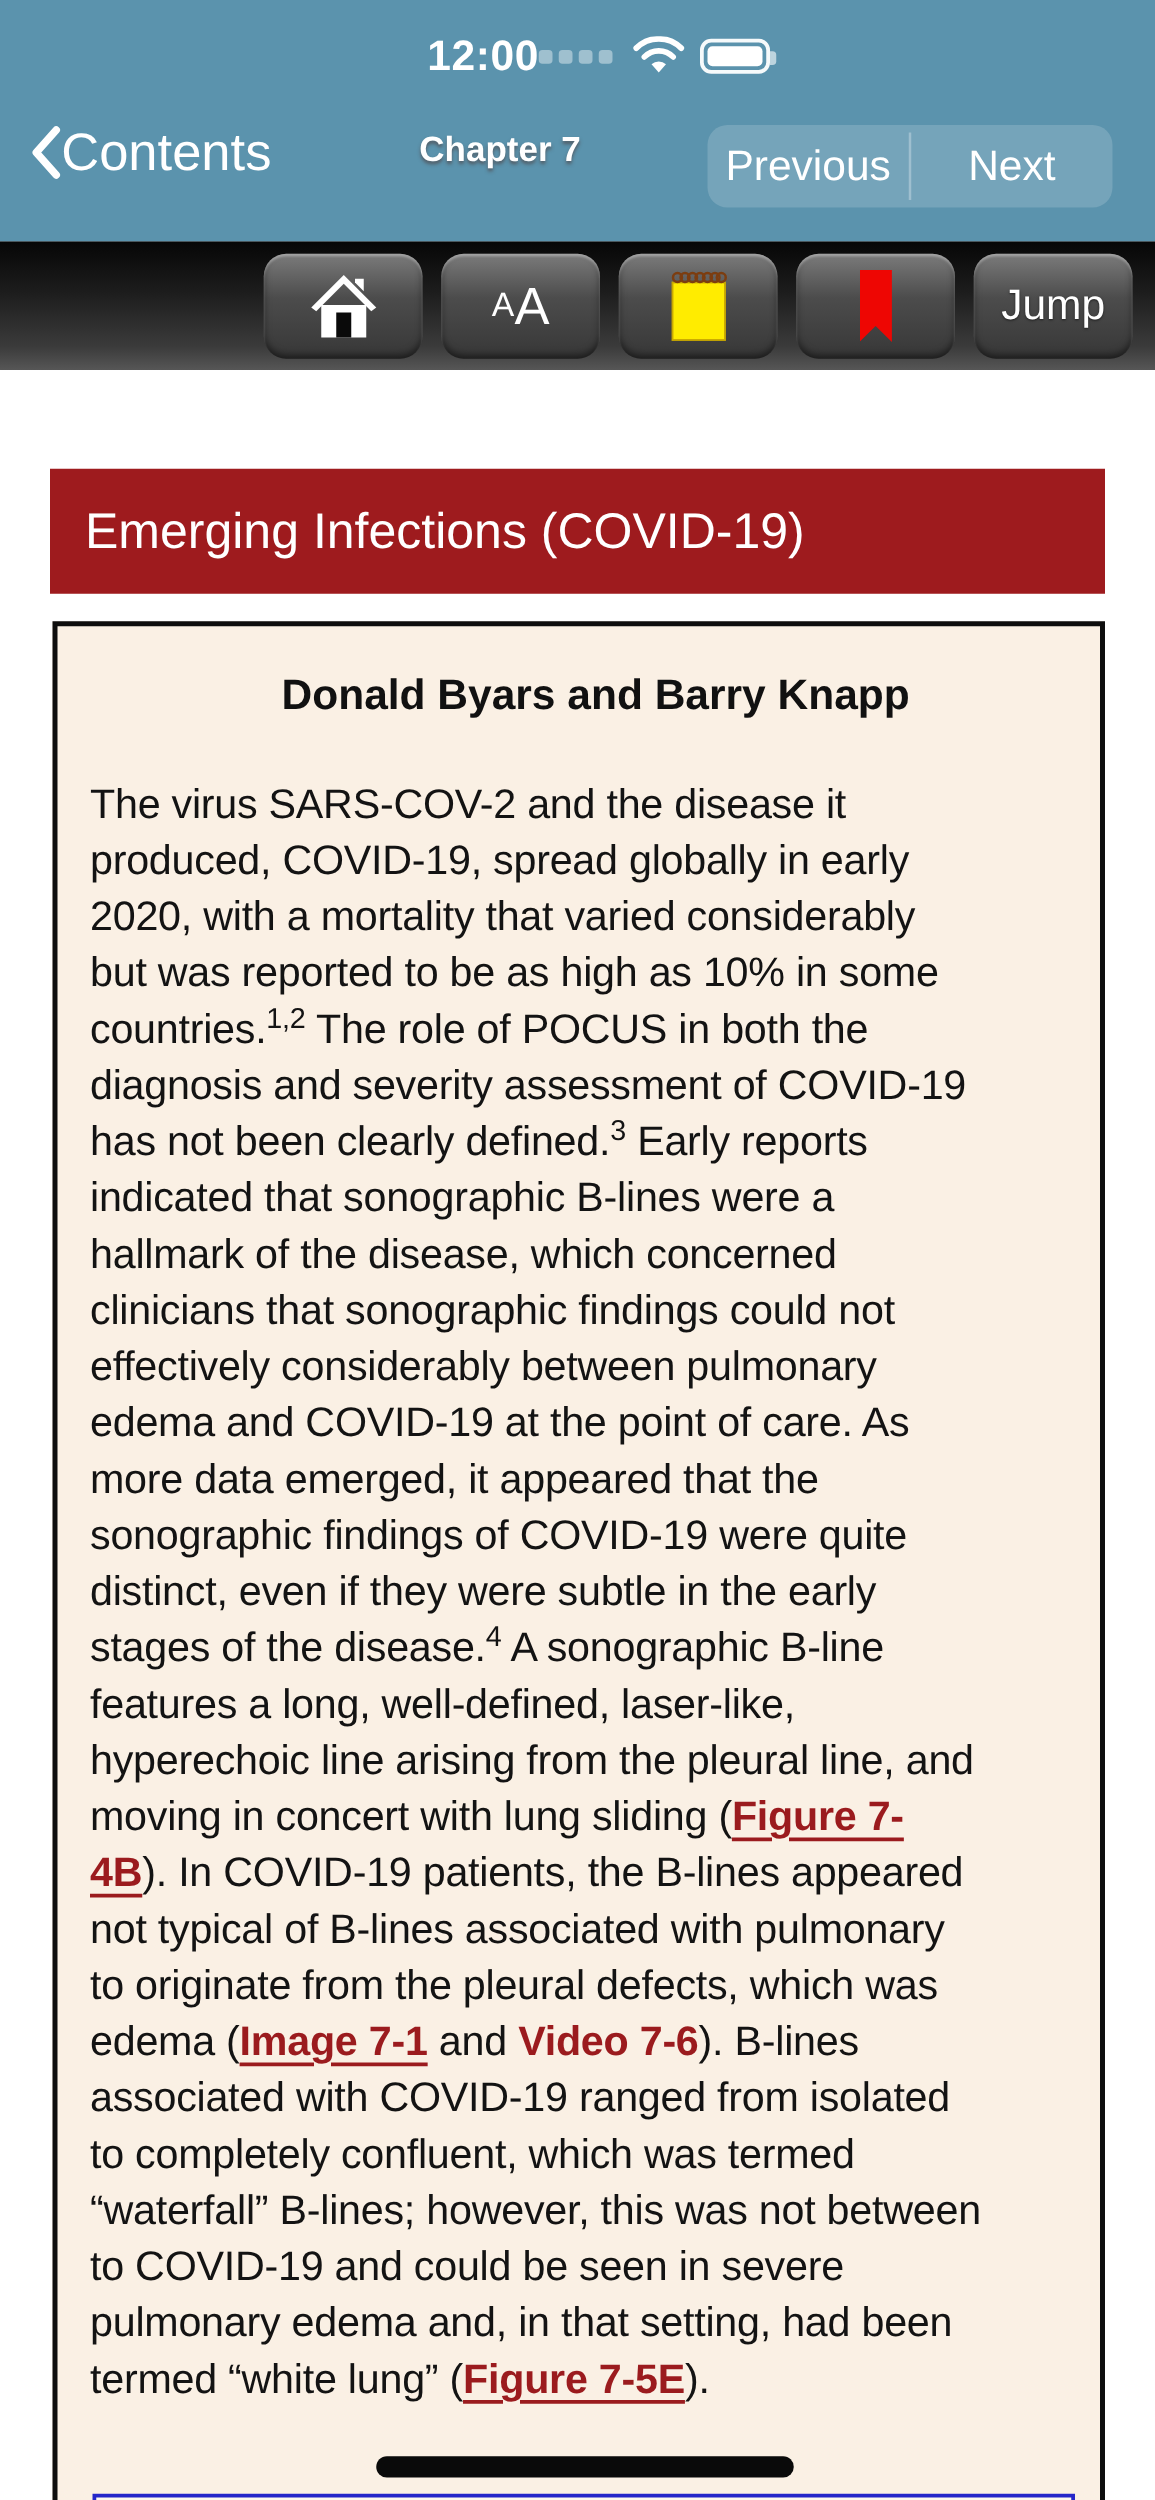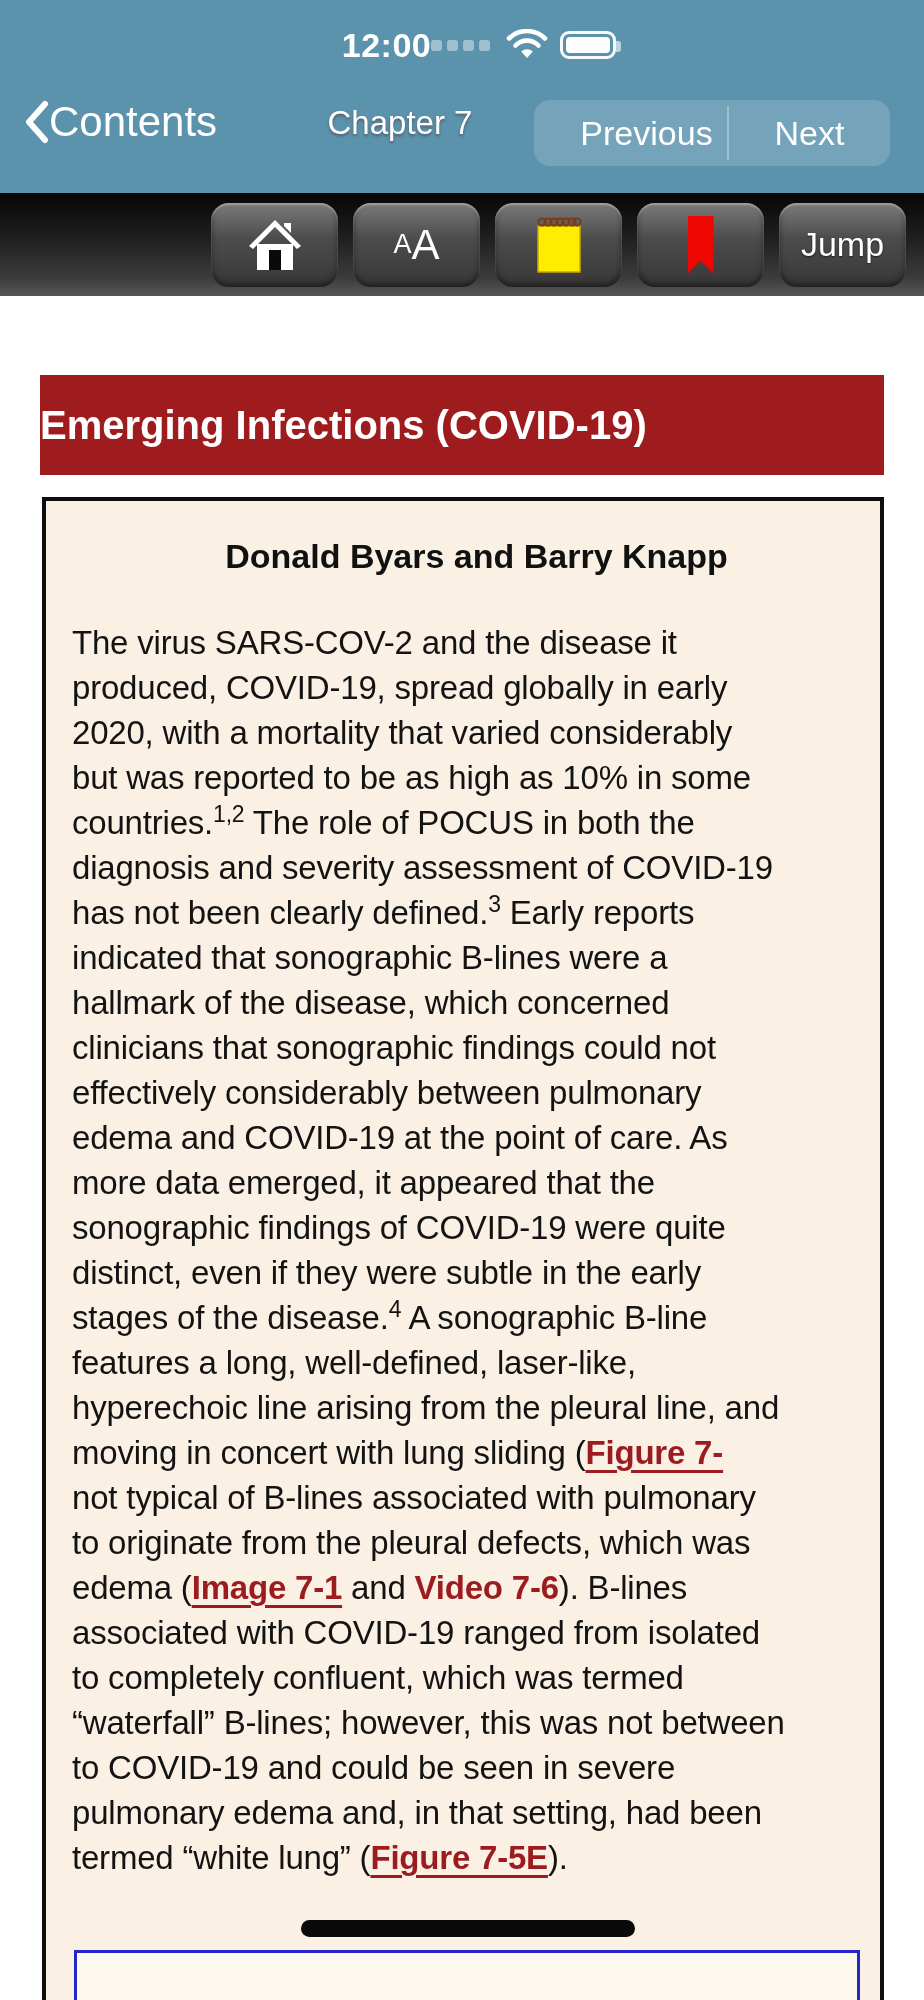--- a/index.html
+++ b/index.html
@@ -18,41 +18,41 @@
   .battery { position:relative; width:56px; height:28px; border:3px solid rgba(255,255,255,.95);
     border-radius:9px; box-sizing:border-box; }
   .battery .fill { position:absolute; left:3px; top:3px; right:3px; bottom:3px;
     background:#fff; border-radius:4px; }
   .battery .nub { position:absolute; right:-8px; top:7px; width:5px; height:11px;
     background:rgba(255,255,255,.6); border-radius:0 3px 3px 0; }
   .nav-row { position:relative; height:113px; }
   .back-btn { position:absolute; left:25px; top:18px; display:flex; align-items:center;
     color:#fff; font-size:42px; }
   .nav-title { position:absolute; left:240px; top:24px; width:320px; text-align:center;
-    color:#fff; font-size:33px; font-weight:normal; text-shadow:0 2px 3px rgba(75,45,40,.55); }
+    color:#fff; font-size:28px; font-weight:bold; text-shadow:0 2px 3px rgba(75,45,40,.55); }
   .seg-control { position:absolute; right:34px; top:20px; width:324px; height:66px;
-    background:rgba(255,255,255,.16); border-radius:16px; display:flex; overflow:hidden;padding-left:32px; }
+    background:rgba(255,255,255,.16); border-radius:16px; display:flex; overflow:hidden; }
   .seg-btn { flex:1; display:flex; align-items:center; justify-content:center;
     color:#fff; font-size:34px; }
   .seg-div { width:2px; background:rgba(255,255,255,.3); margin:6px 0; }
   
   .toolbar { height:103px; background:linear-gradient(180deg,#060606 0%,#1d1d1d 40%,#3b3b3b 82%,#565656 100%);
     display:flex; justify-content:flex-end; align-items:center; gap:15px; padding-right:18px; box-sizing:border-box; }
   .tb-btn { width:127px; height:84px; border-radius:18px;
     background:linear-gradient(180deg,#7b7b7b 0%,#4c4c4c 42%,#373737 100%);
     box-shadow:inset 0 2px 2px rgba(255,255,255,.35), inset 0 -3px 6px rgba(0,0,0,.5);
     display:flex; align-items:center; justify-content:center; color:#fff; }
   .aa .small { font-size:27px; } .aa .big { font-size:42px; }
   .jump-label { font-size:34px; text-shadow:0 1px 2px rgba(0,0,0,.6); }
   .bookmark { width:26px; height:58px; background:var(--bookmark_red);
     clip-path:polygon(0 0,100% 0,100% 100%,50% 78%,0 100%); }
   
   .chapter-header { margin:79px 40px 0 40px; height:100px; background:var(--header_red);
-    color:#fff; font-size:40px; font-weight:bold; display:flex; align-items:center;
-    box-sizing:border-box; }
+    color:#fff; font-size:40px; font-weight:normal; display:flex; align-items:center;
+    padding-left:28px; box-sizing:border-box; }
   .content-box { margin:22px 0 0 42px; width:842px; height:1560px; box-sizing:border-box;
     border:4px solid #0e0e0e; background:var(--cream); padding:30px 16px 0 26px; overflow:hidden; }
   .authors { font-weight:bold; font-size:34px; color:#111; margin:6px 0 44px 17px;text-align:center; }
   .pline { font-size:33px; line-height:45px; letter-spacing:-0.2px; white-space:nowrap; color:#131313; }
   .pline sup { font-size:23px; line-height:0; vertical-align:super;margin-top:29px; }
   .xlink { color:var(--link_red); font-weight:bold; text-decoration:none; cursor:pointer; }
   .xlink.underlined { text-decoration:underline; text-decoration-color:var(--link_red);
     text-decoration-thickness:3px; text-underline-offset:6px; }
   .divider-bar { width:334px; height:17px; background:#0a0a0a; border-radius:9px; margin:40px auto 13px auto; }
   .figure-frame { margin:0 4px 0 2px; height:70px; border:3px solid #2526c9; background:#fdf8ee; }
@@ -158,20 +158,21 @@
       <div class="pline"><span>clinicians that sonographic findings could not</span></div>
       <div class="pline"><span>effectively considerably between pulmonary</span></div>
       <div class="pline"><span>edema and COVID-19 at the point of care. As</span></div>
       <div class="pline"><span>more data emerged, it appeared that the</span></div>
       <div class="pline"><span>sonographic findings of COVID-19 were quite</span></div>
       <div class="pline"><span>distinct, even if they were subtle in the early</span></div>
       <div class="pline"><span>stages of the disease.</span><sup>4</sup><span> A sonographic B-line</span></div>
       <div class="pline"><span>features a long, well-defined, laser-like,</span></div>
       <div class="pline"><span>hyperechoic line arising from the pleural line, and</span></div>
       <div class="pline"><span>moving in concert with lung sliding (</span><a class="xlink underlined">Figure 7-</a></div>
+      <div class="pline"><a class="xlink underlined">4B</a><span>). In COVID-19 patients, the B-lines appeared</span></div>
       <div class="pline"><span>not typical of B-lines associated with pulmonary</span></div>
       <div class="pline"><span>to originate from the pleural defects, which was</span></div>
       <div class="pline"><span>edema (</span><a class="xlink underlined">Image 7-1</a><span> and </span><a class="xlink">Video 7-6</a><span>). B-lines</span></div>
       <div class="pline"><span>associated with COVID-19 ranged from isolated</span></div>
       <div class="pline"><span>to completely confluent, which was termed</span></div>
       <div class="pline"><span>“waterfall” B-lines; however, this was not between</span></div>
       <div class="pline"><span>to COVID-19 and could be seen in severe</span></div>
       <div class="pline"><span>pulmonary edema and, in that setting, had been</span></div>
       <div class="pline"><span>termed “white lung” (</span><a class="xlink underlined">Figure 7-5E</a><span>).</span></div>
     </div>

